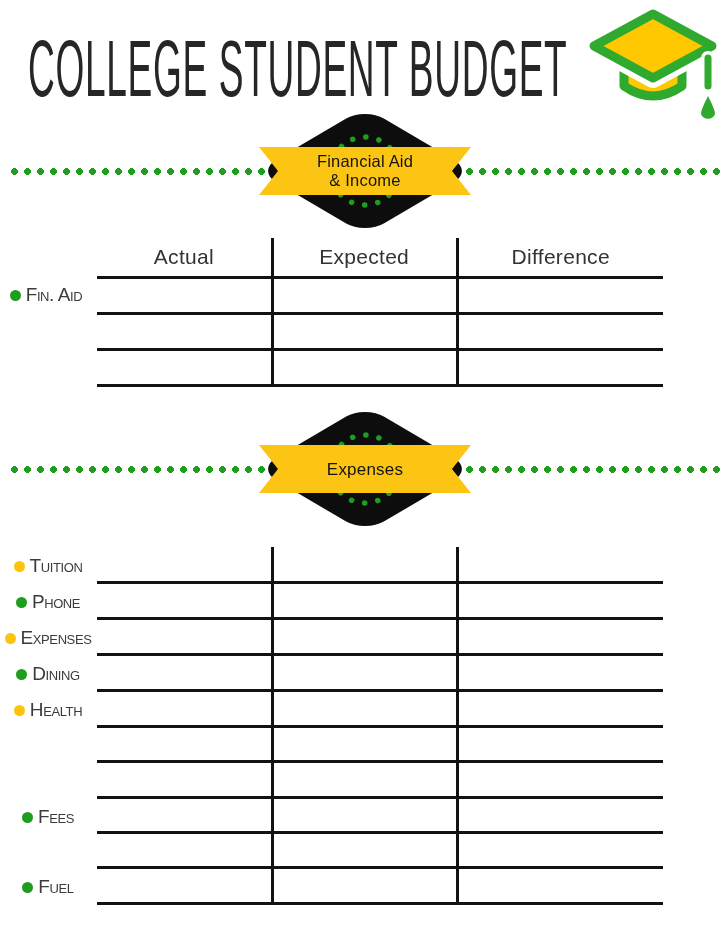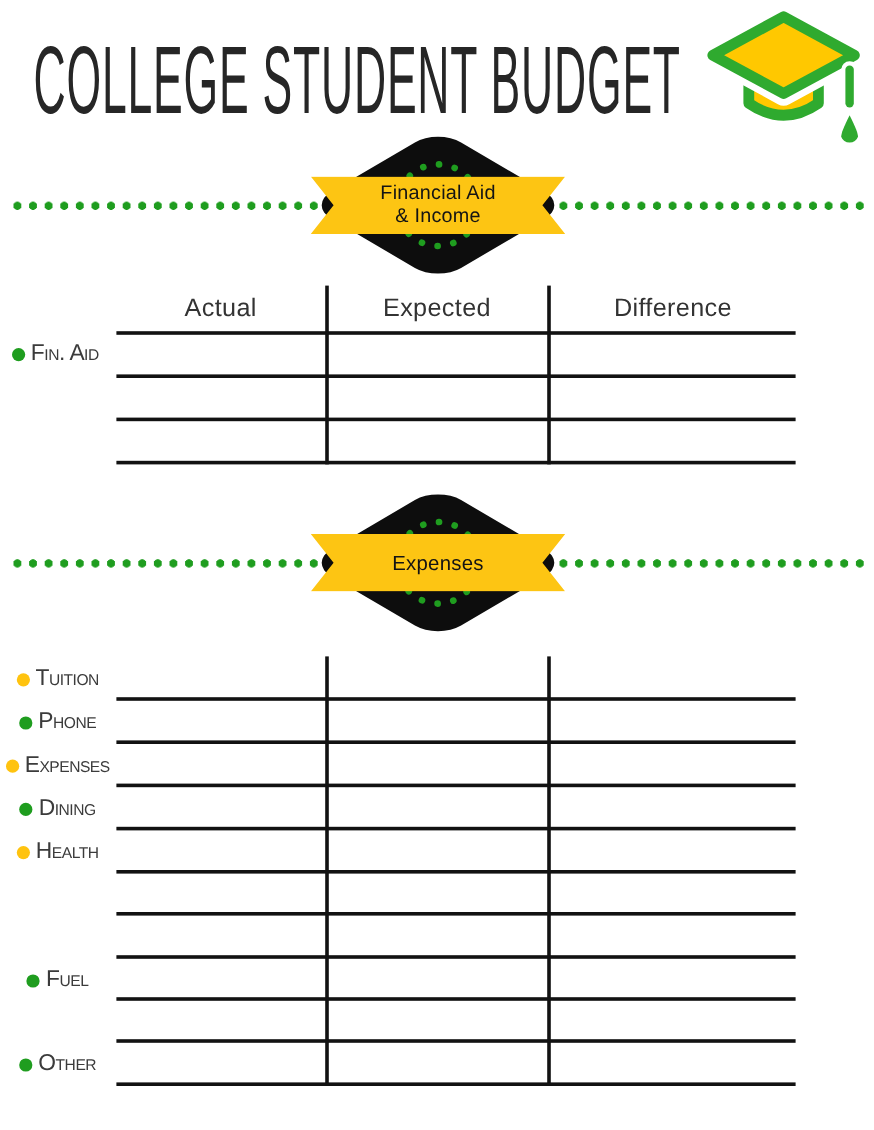--- a/index.html
+++ b/index.html
@@ -142,20 +142,20 @@
   <div class="row-label" style="top:692px">
     <span class="dot yellow"></span>
     <span class="lbl">Health</span>
   </div>
   <div class="row-label" style="top:656px">
     <span class="dot green"></span>
     <span class="lbl">Dining</span>
   </div>
   <div class="row-label" style="top:799px">
     <span class="dot green"></span>
-    <span class="lbl">Fuel</span>
+    <span class="lbl">Fees</span>
   </div>
   <div class="row-label" style="top:869px">
     <span class="dot green"></span>
-    <span class="lbl">Other</span>
+    <span class="lbl">Fuel</span>
   </div>
 
 </div>
 
 </body></html>

